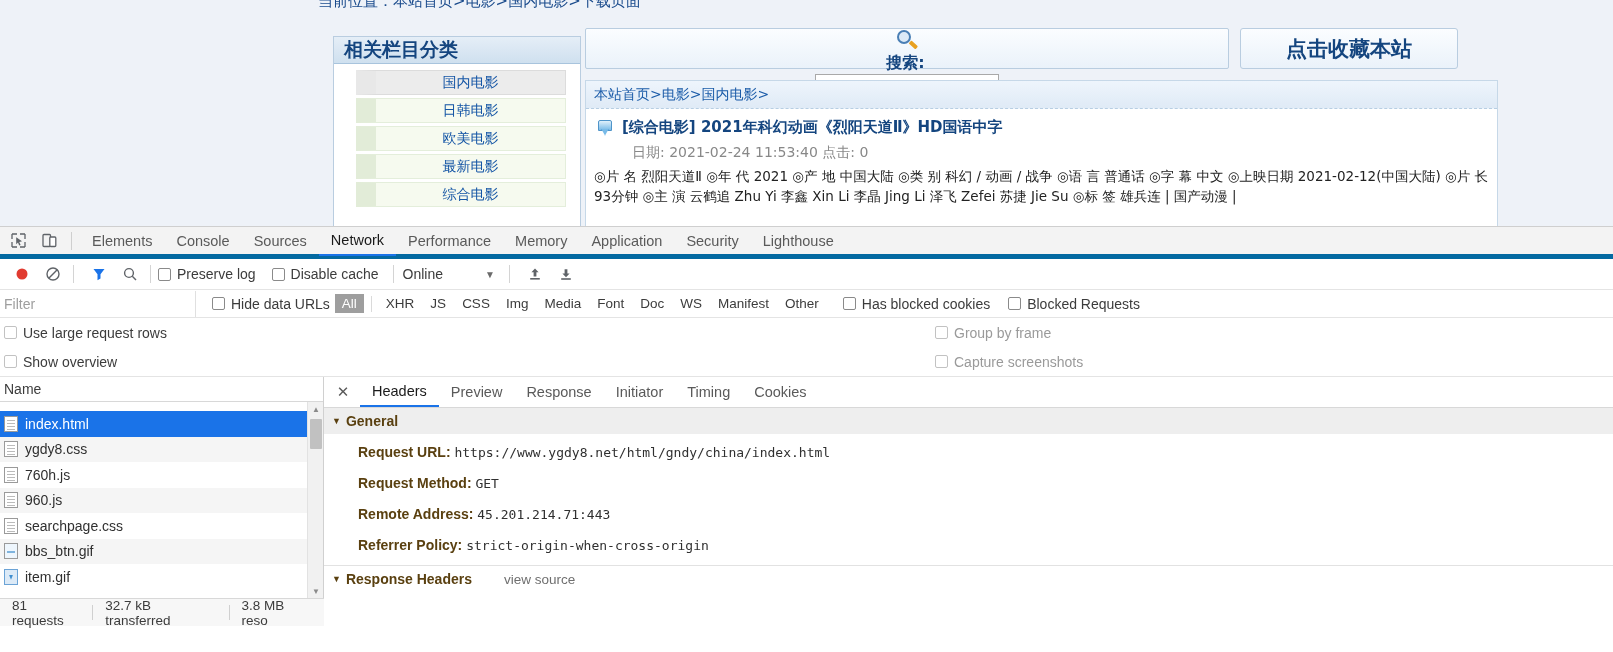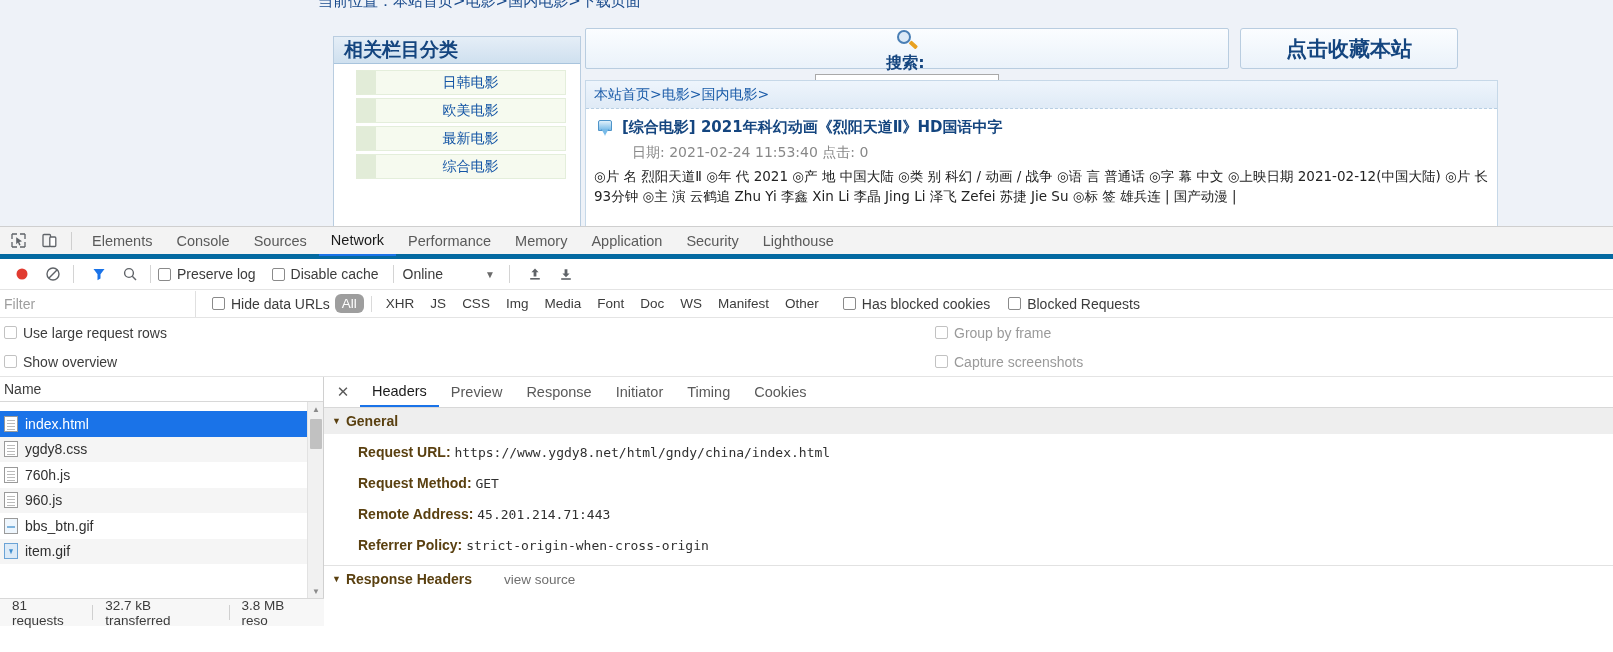--- a/index.html
+++ b/index.html
@@ -196,21 +196,21 @@
     border-bottom:1px solid #e4e4e4; background:#fff;
   }
   #filter-input {
     width:196px; height:26px; border:none; outline:none;
     font-size:14px; color:#222; padding-left:4px;
     font-family:"Liberation Sans", sans-serif;
     border-right:1px solid #e0e0e0; background:#fff;
   }
   #filter-input::placeholder { color:#9e9e9e; }
   .type-pill {
-    font-size:13.5px; color:#3c3c3c; padding:2px 7px; border-radius:6px;
+    font-size:13.5px; color:#3c3c3c; padding:2px 7px; border-radius:0;
     cursor:pointer; white-space:nowrap; margin:0 1px;
   }
   .type-pill.selected { background:#9e9e9e; color:#fff; }
   #net-filterrow .sep { width:1px; height:16px; background:#dadada; margin:0 6px; }
 
   
   .opt-row { height:29px; display:flex; align-items:center; position:relative; }
   .opt-left { position:absolute; left:4px; display:flex; align-items:center; }
   .opt-right { position:absolute; left:935px; display:flex; align-items:center; }
   #opt-rows { border-bottom:1px solid #e4e4e4; }
@@ -312,20 +312,21 @@
 </head>
 <body>
 
 <div id="webpage">
 
   <div id="top-breadcrumb">当前位置：本站首页&gt;电影&gt;国内电影&gt;下载页面</div>
 
   <div id="cat-panel">
     <div id="cat-header">相关栏目分类</div>
     <div id="cat-list">
+      <div class="cat-item active">国内电影</div>
       <div class="cat-item">日韩电影</div>
       <div class="cat-item">欧美电影</div>
       <div class="cat-item">最新电影</div>
       <div class="cat-item">综合电影</div>
     </div>
   </div>
 
   <div id="search-panel">
     <div id="search-icon">
       <div class="lens"></div>
@@ -509,20 +510,24 @@
         </div>
         <div class="req-row">
           <span class="file-icon"></span>
           <span>760h.js</span>
         </div>
         <div class="req-row">
           <span class="file-icon"></span>
           <span>960.js</span>
         </div>
         <div class="req-row">
+          <span class="file-icon"></span>
+          <span>searchpage.css</span>
+        </div>
+        <div class="req-row">
           <span class="file-icon img"></span>
           <span>bbs_btn.gif</span>
         </div>
         <div class="req-row">
           <span class="file-icon gif2"></span>
           <span>item.gif</span>
         </div>
       </div>
       <div id="list-scroll">
         <div class="arrow up">▲</div>

